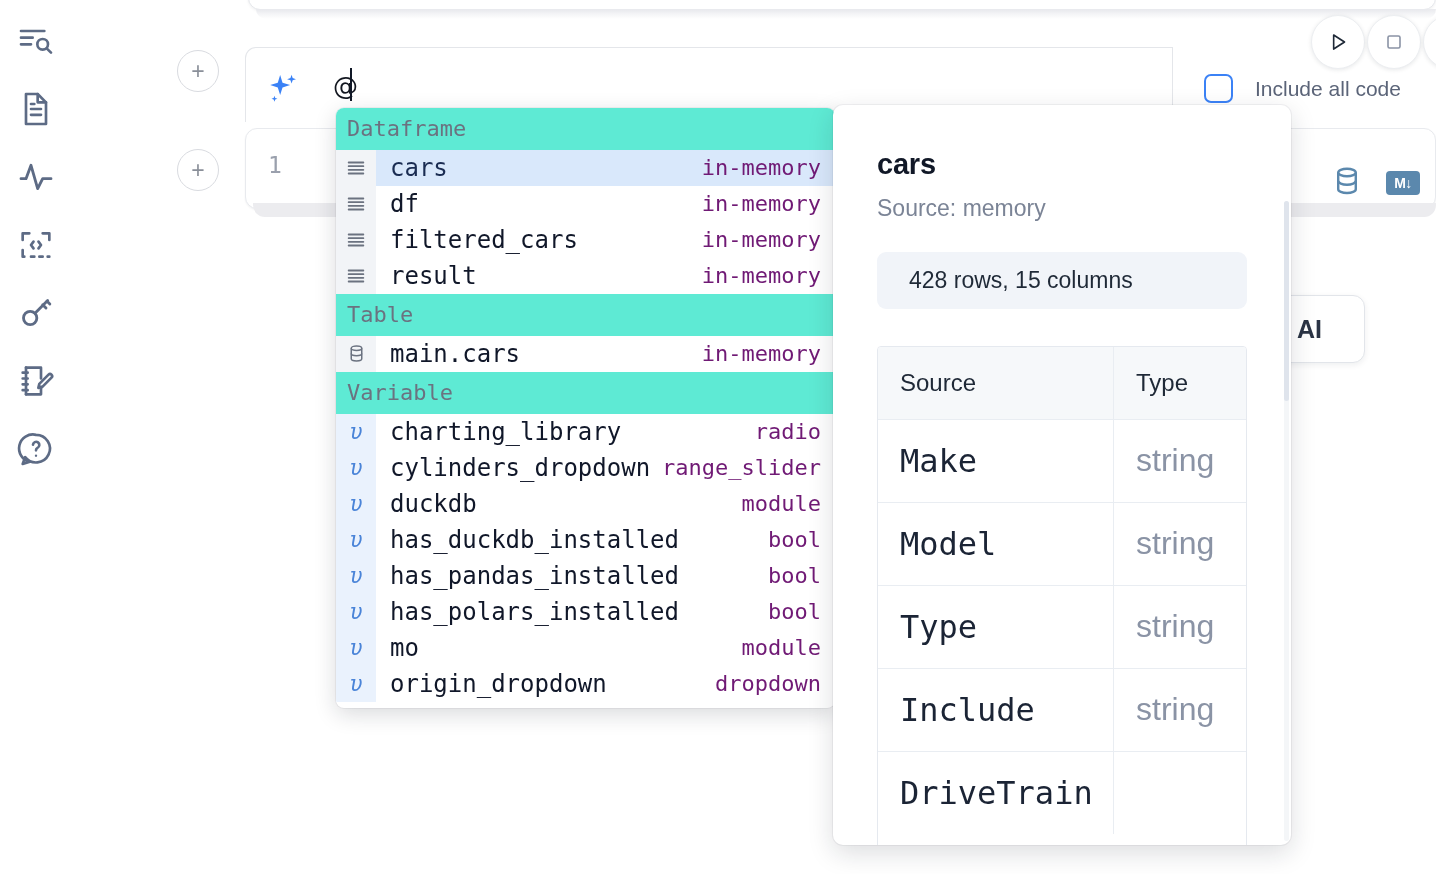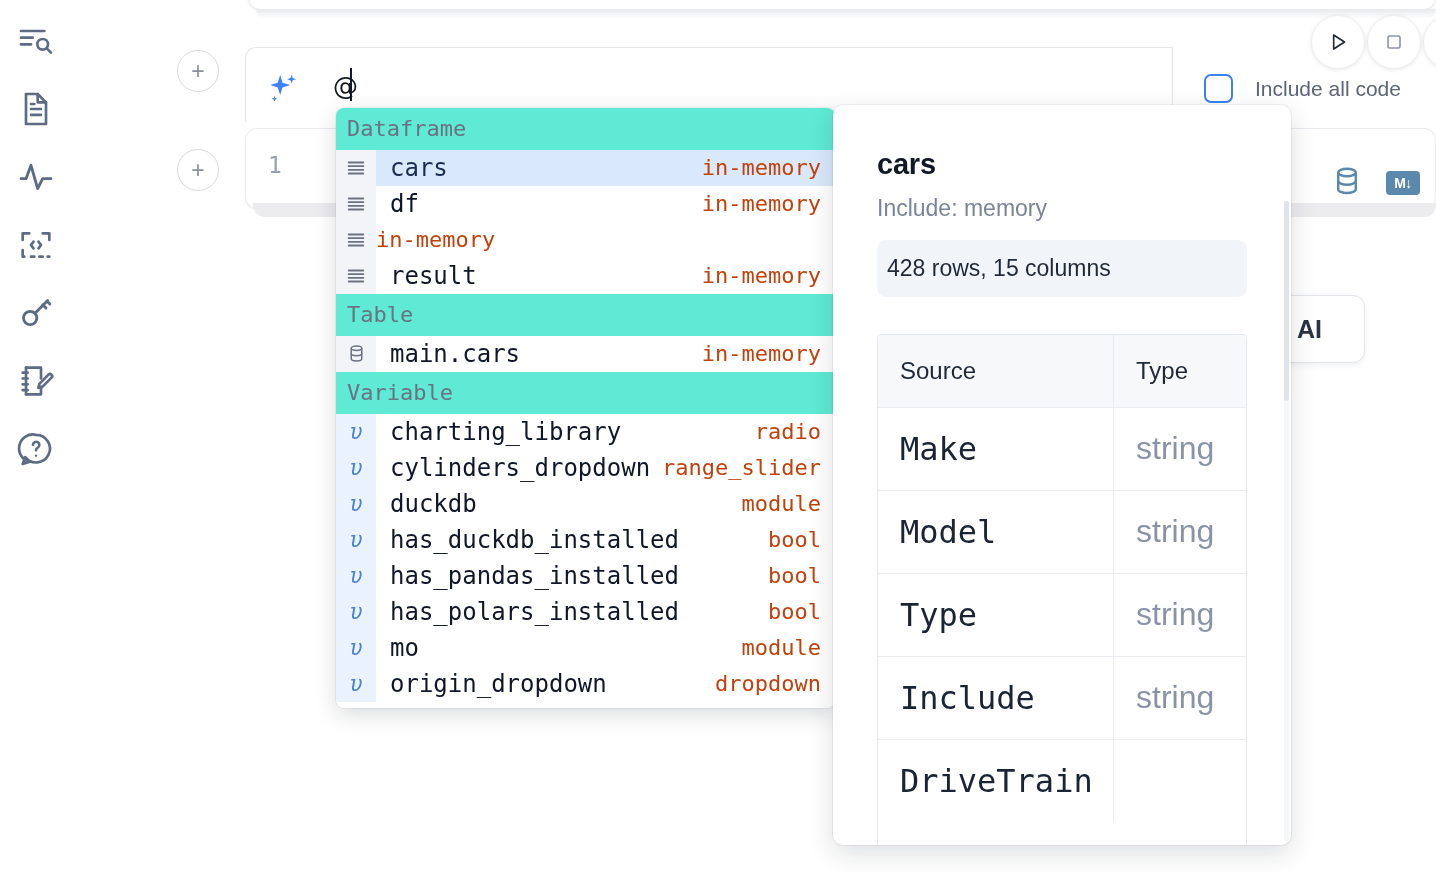--- a/index.html
+++ b/index.html
@@ -134,40 +134,40 @@
     width: 40px; min-width: 40px; height: 100%; background: #f2f4f7;
     display: flex; align-items: center; justify-content: center; color: #6b7280;
   }
   .ac-row.sel .gut { background: #f2f4f7; }
   .ac-row.var .gut { background: #eaf2fd; color: #4a84d8; font-style: italic; font-size: 21px; }
   .ac-name {
     flex: 1; padding-left: 14px; font-size: 24px; color: #101729; white-space: nowrap;
   }
   .ac-row.sel .ac-name { color: #1a2c52; }
   .ac-type {
-    padding-right: 14px; font-size: 22px; color: #c2410c; white-space: nowrap;
+    padding-right: 14px; font-size: 22px; color: #701a75; white-space: nowrap;
   }
 
   
   .doc {
     position: absolute; left: 833px; top: 105px; width: 458px; height: 740px;
     background: #fff; border-radius: 10px; overflow: hidden;
     box-shadow: 0 8px 26px rgba(20,25,40,.15), 0 0 0 1px rgba(20,25,40,.05);
   }
   .doc-inner { padding: 43px 44px 0 44px; position: relative; height: 100%; }
   .doc-title {
     font-size: 29px; font-weight: 700; color: #111827; letter-spacing: -.2px;
     font-family: "Liberation Sans", sans-serif;
   }
   .doc-source {
     margin-top: 14px; font-size: 23px; color: #7b8496; font-family: "Liberation Sans", sans-serif;
   }
   .doc-shape {
-    margin-top: 18px; background: #f1f4f9; border-radius: 9px;
-    padding: 15px 10px; font-size: 23px; color: #1f2937;
+    margin-top: 30px; background: #f1f4f9; border-radius: 9px;
+    padding: 15px 32px; font-size: 23px; color: #1f2937;
     font-family: "Liberation Sans", sans-serif;
   }
   .doc-table { margin-top: 37px; border: 1px solid #e5e9ef; border-radius: 4px; overflow: hidden; }
   .doc-tr { display: flex; border-bottom: 1px solid #e9edf2; }
   .doc-tr:last-child { border-bottom: none; flex-direction: column; }
   .doc-th {
     background: #f6f8fa; font-size: 24px; color: #1f2937; padding: 22px 0 22px 22px;
     font-family: "Liberation Sans", sans-serif;
   }
   .doc-td { font-size: 32px; padding: 22px 0 22px 22px; }
@@ -313,20 +313,21 @@
         </div>
         <div class="ac-name">df</div>
         <div class="ac-type">in-memory</div>
       </div>
       <div class="ac-row">
         <div class="gut">
           <svg width="22" height="22" viewBox="0 0 24 24" fill="none" stroke="currentColor" stroke-width="2" stroke-linecap="round">
             <path d="M4 6h16M4 10h16M4 14h16M4 18h16"></path>
           </svg>
         </div>
+        <div class="ac-name">filtered_cars</div>
         <div class="ac-type">in-memory</div>
       </div>
       <div class="ac-row">
         <div class="gut">
           <svg width="22" height="22" viewBox="0 0 24 24" fill="none" stroke="currentColor" stroke-width="2" stroke-linecap="round">
             <path d="M4 6h16M4 10h16M4 14h16M4 18h16"></path>
           </svg>
         </div>
         <div class="ac-name">result</div>
         <div class="ac-type">in-memory</div>
@@ -382,21 +383,21 @@
       <div class="ac-row var">
         <div class="gut">υ</div>
         <div class="ac-name">origin_dropdown</div>
         <div class="ac-type">dropdown</div>
       </div>
     </div>
 
   <div class="doc">
     <div class="doc-inner">
       <div class="doc-title">cars</div>
-      <div class="doc-source">Include: memory</div>
+      <div class="doc-source">Source: memory</div>
       <div class="doc-shape">428 rows, 15 columns</div>
       <div class="doc-table" id="doc-table">
           <div class="doc-tr">
             <div class="doc-th c-col">Source</div>
             <div class="doc-th c-typ">Type</div>
           </div>
           <div class="doc-tr">
             <div class="doc-td c-col">Make</div>
             <div class="doc-td c-typ">string</div>
           </div>

